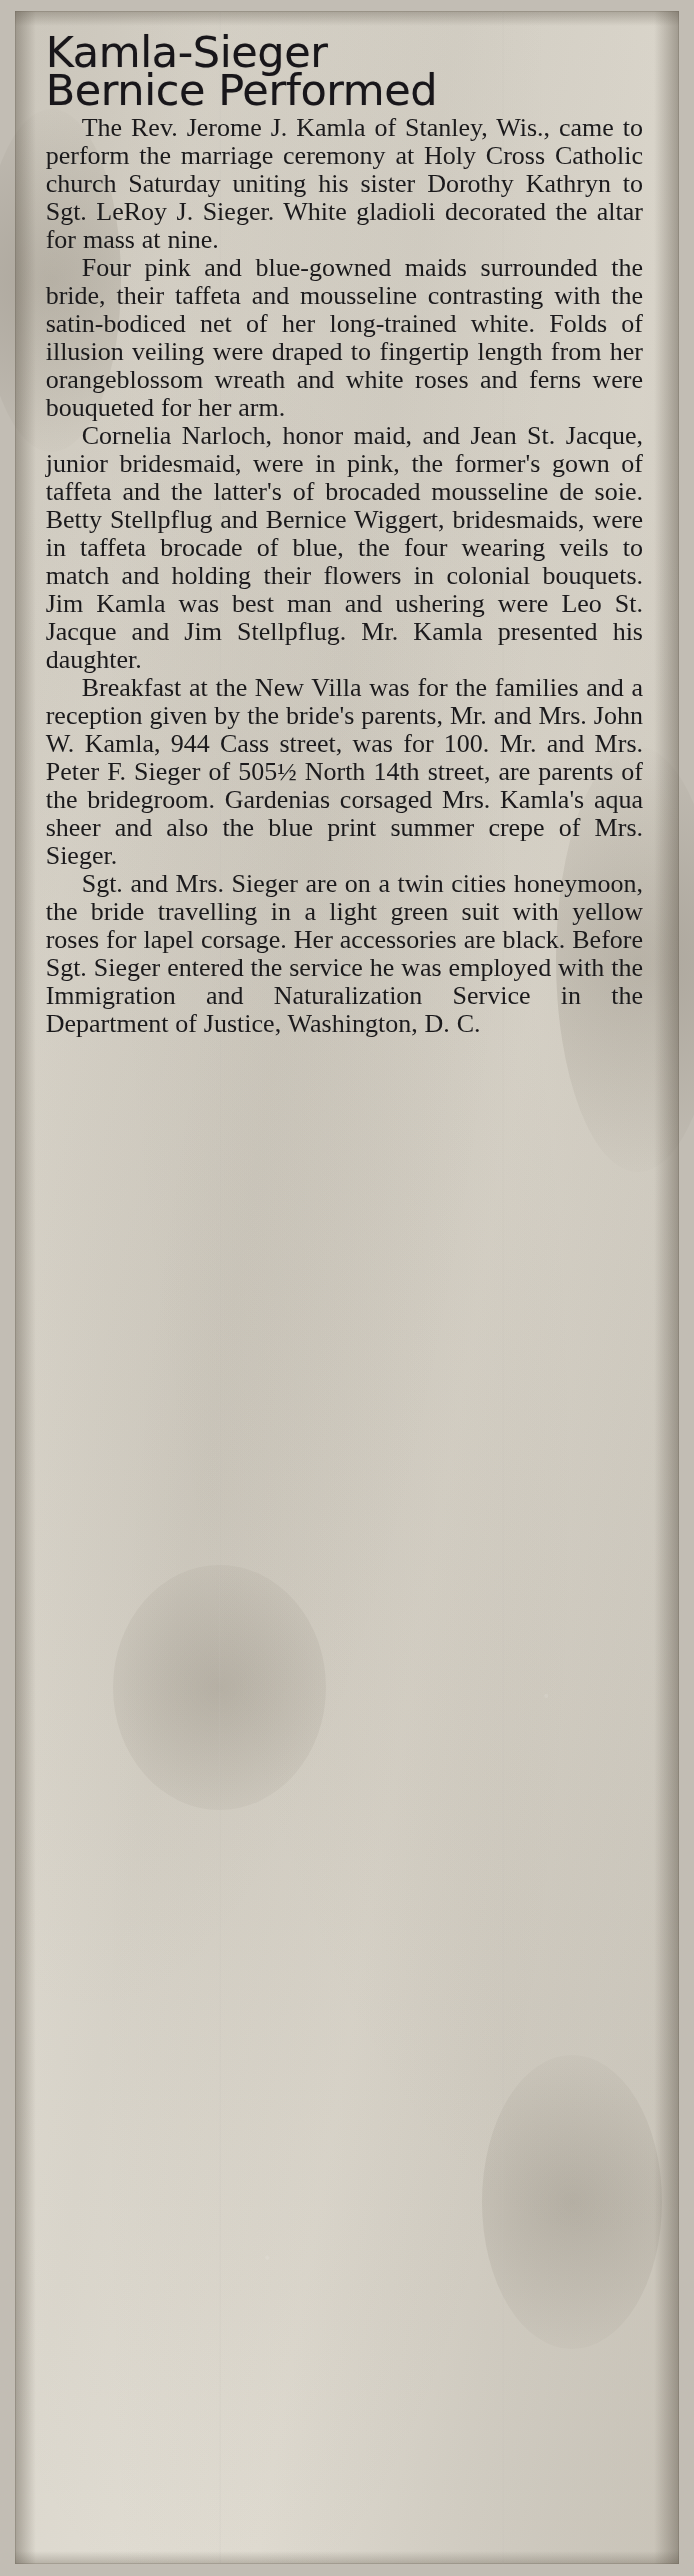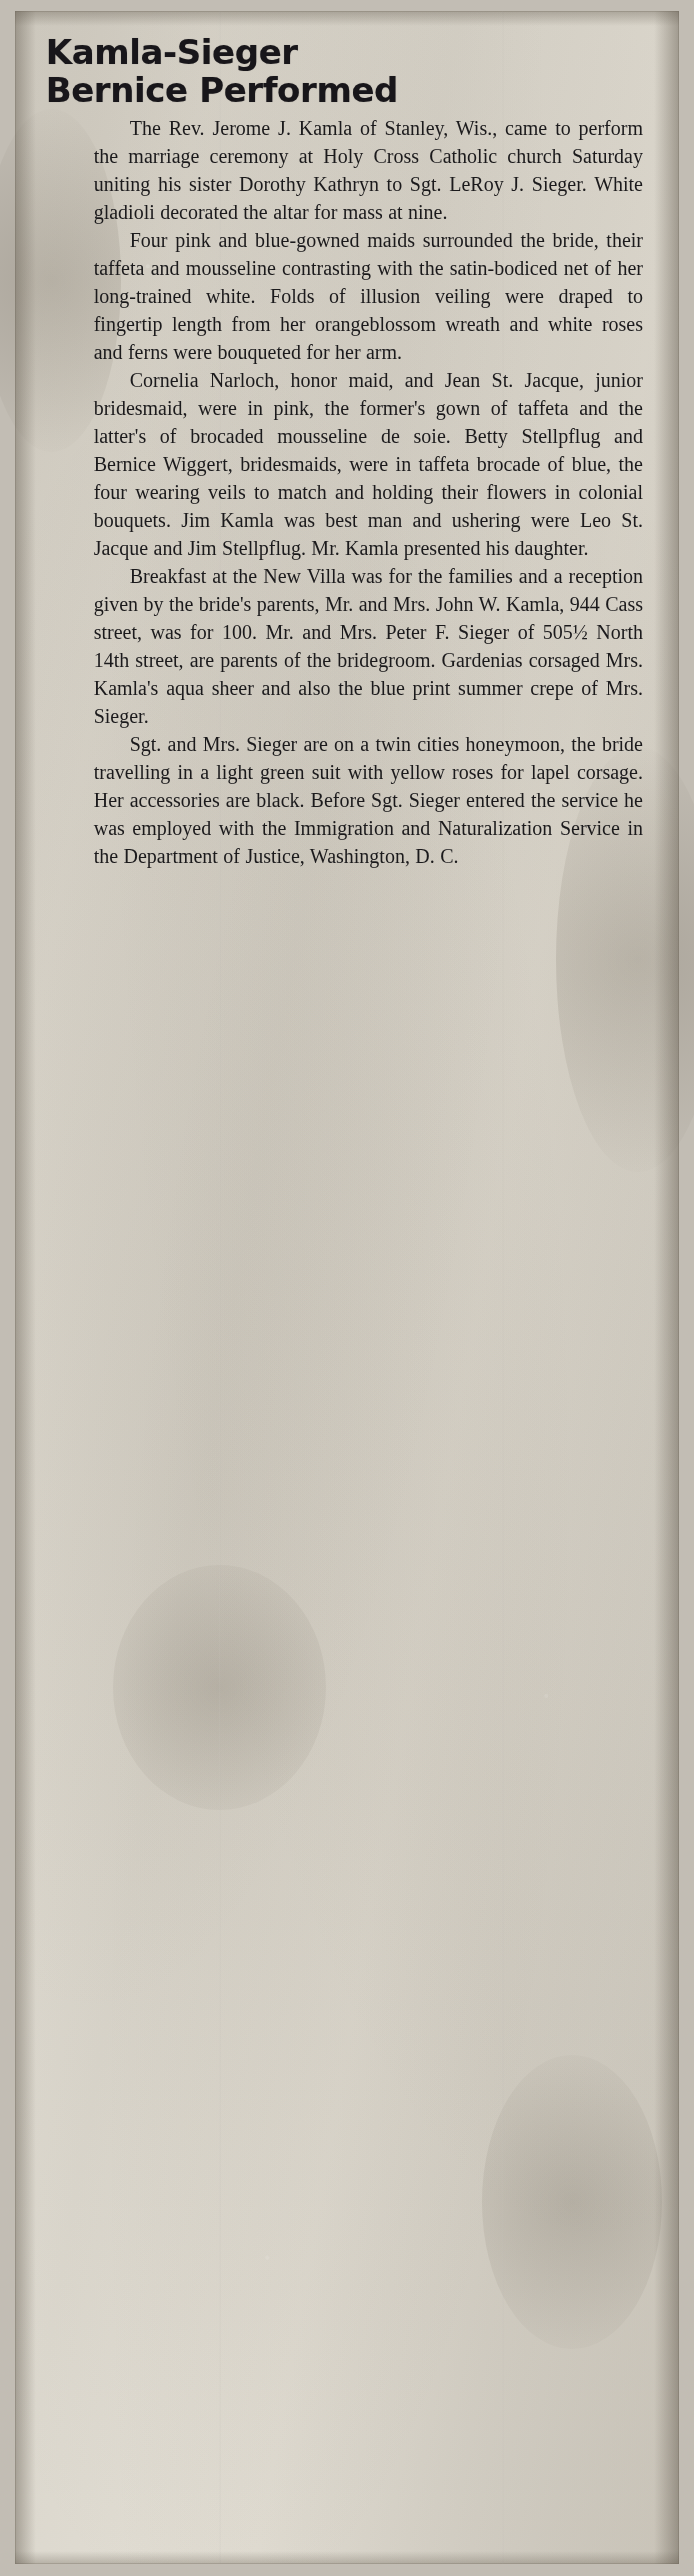--- a/index.html
+++ b/index.html
@@ -58,40 +58,39 @@
     position: absolute;
     left: 24.5px;
     top: 16.4px;
     width: 612px;
     height: 2519px;
     padding: 4.9px 8.2px 0 6.5px;
     box-sizing: border-box;
   }
   .headline {
     font-family: "DejaVu Sans", sans-serif;
-    font-weight: bold;
-    font-size: 34px;
+    font-weight: normal;
+    font-size: 43px;
     line-height: 38px;
     letter-spacing: -0.4px;
     color: #18161a;
     margin: 0 0 4.9px 0;
     text-shadow: 0 0 0.8px rgba(20,18,20,0.35);
   }
   .headline .hl-line {
     display: block;
     white-space: nowrap;
   }
   .body-text {
     font-family: "Liberation Serif", serif;
-    font-size: 20px;
+    font-size: 26px;
     line-height: 28px;
     color: #1b1a1c;
     text-align: justify;
     text-justify: inter-word;
-    margin-left: 48px;
     -webkit-font-smoothing: none;
   }
   .body-text p {
     margin: 0;
     text-indent: 36px;
     word-spacing: 0.4px;
   }
   
   .grain {
     position: absolute;

